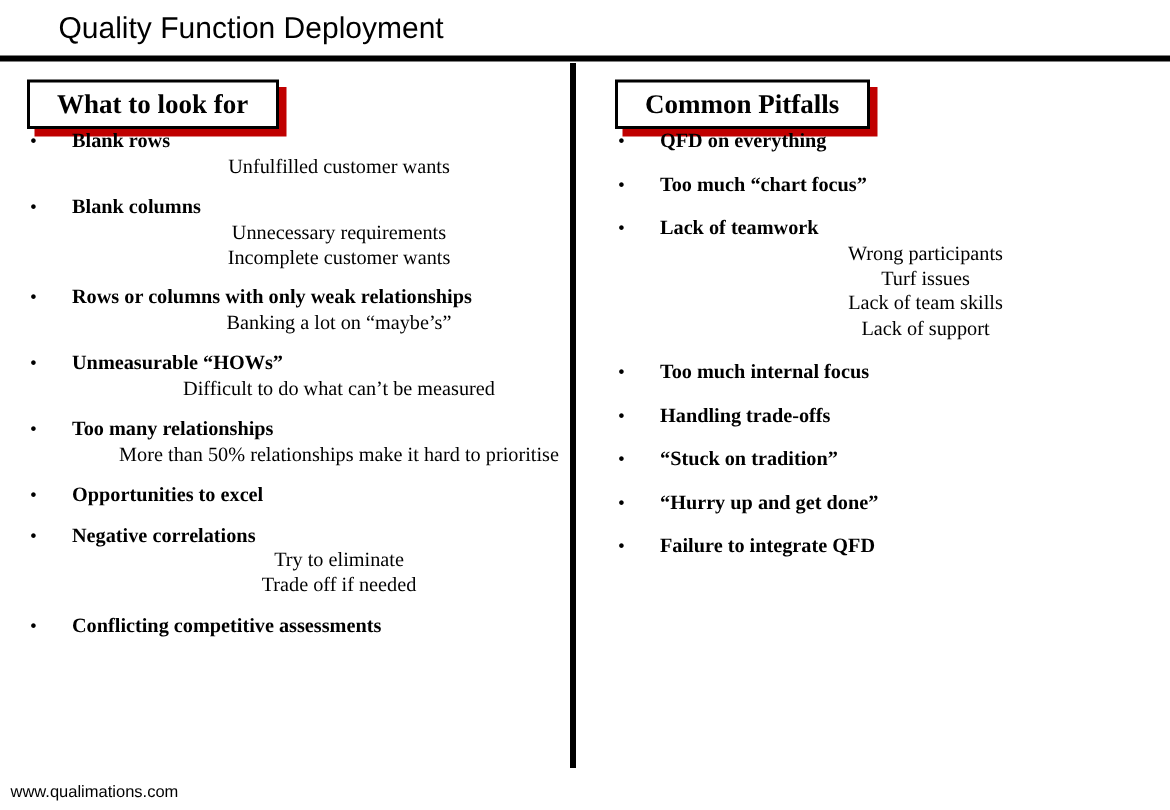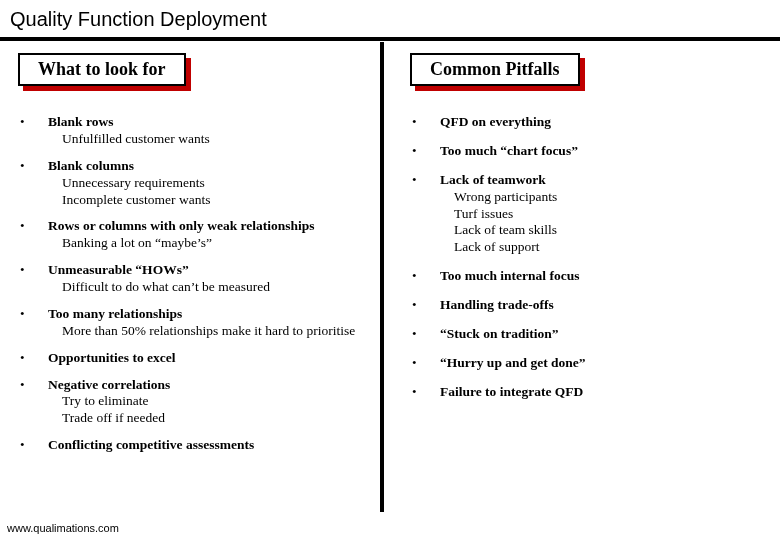--- a/index.html
+++ b/index.html
@@ -8,20 +8,21 @@
     background: #fff;
     width: 780px;
     height: 540px;
     position: relative;
     color: #000;
   }
   .slide-title {
     font-family: Arial, Helvetica, sans-serif;
     font-size: 20px;
     padding: 8px 10px 6px 10px;
+    margin-left: 29px;
   }
   .title-rule {
     height: 4px;
     background: #000;
     margin: 0;
   }
   .content {
     display: flex;
     padding: 12px 0 0 0;
     position: relative;
@@ -41,21 +42,21 @@
     position: absolute;
     left: 380px;
     top: 42px;
     width: 4px;
     height: 470px;
     background: #000;
   }
   .box-wrap {
     position: relative;
     display: inline-block;
-    margin-bottom: 28px;
+    margin-bottom: 0;
   }
   .box-shadow {
     position: absolute;
     top: 5px;
     left: 5px;
     width: 100%;
     height: 100%;
     background: #c00000;
   }
   .box {
@@ -88,20 +89,21 @@
   .item-title {
     font-weight: bold;
   }
   ul.sub {
     list-style: none;
     padding-left: 14px;
   }
   ul.sub > li {
     font-size: 13.5px;
     line-height: 1.25;
+    text-align: center;
   }
   .footer {
     position: absolute;
     bottom: 6px;
     left: 7px;
     font-family: Arial, Helvetica, sans-serif;
     font-size: 11px;
     color: #000;
   }
   .col-right ul.main > li {

